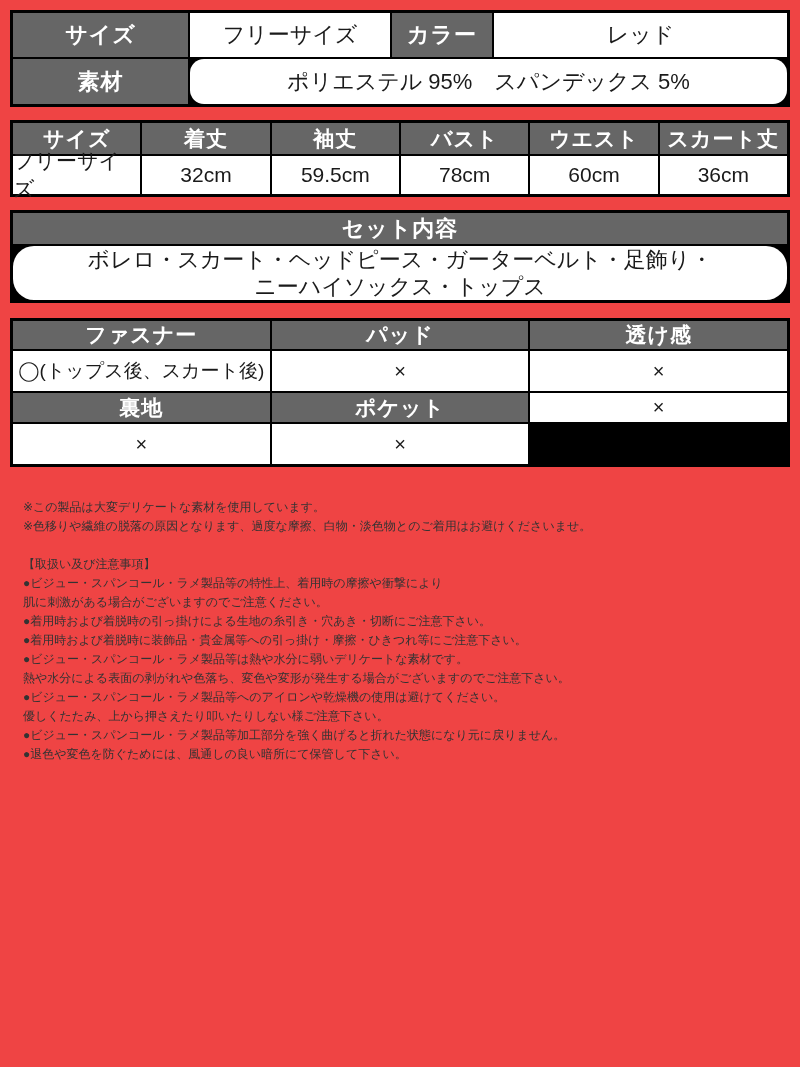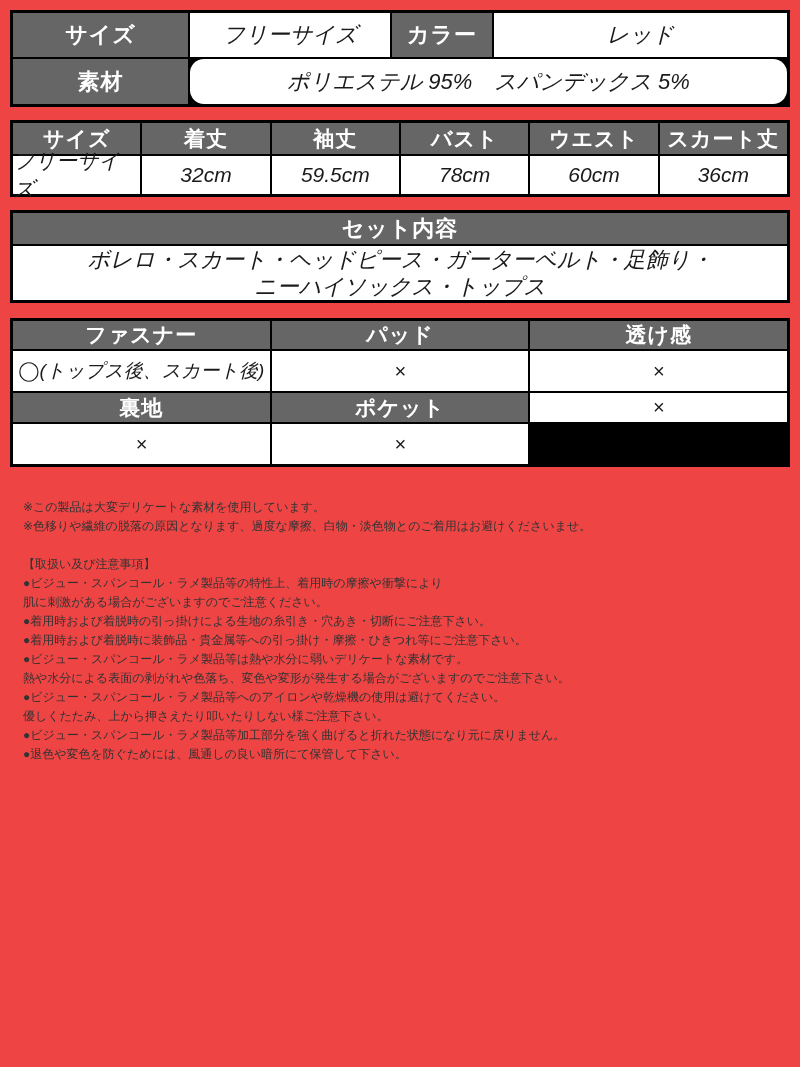--- a/index.html
+++ b/index.html
@@ -34,29 +34,28 @@
     justify-content: center;
     letter-spacing: 1px;
   }
   .td {
     background: #ffffff;
     color: #1a1a1a;
     font-size: 22px;
     display: flex;
     align-items: center;
     justify-content: center;
-    font-style: italic;
   }
   .spec   { grid-template-columns: 175px 200px 100px 1fr; grid-template-rows: 44px 45px; margin-bottom: 13px; }
   .spec .material-value { grid-column: 2 / 5; border-radius: 14px; }
   .meas   { grid-template-columns: repeat(6, 1fr); grid-template-rows: 31px 38px; margin-bottom: 13px; }
   .meas .th { font-size: 21px; }
   .meas .td { font-size: 21px; }
   .set    { grid-template-columns: 1fr; grid-template-rows: 31px 54px; margin-bottom: 15px; margin-top: 11px; }
-  .set .set-body { flex-direction: column; line-height: 27px; font-size: 22px; }
+  .set .set-body { flex-direction: column; line-height: 27px; font-size: 22px; border-radius: 21px; }
   .feat   { grid-template-columns: repeat(3, 1fr); grid-template-rows: 28px 40px 29px 40px; }
   .feat .th { font-size: 21px; }
   .feat .td { font-size: 20px; }
   .feat .fastener-value { font-size: 19px; }
   .notes {
     margin: 31px 0 0 13px;
     color: #333333;
     font-size: 12px;
     line-height: 19px;
   }

